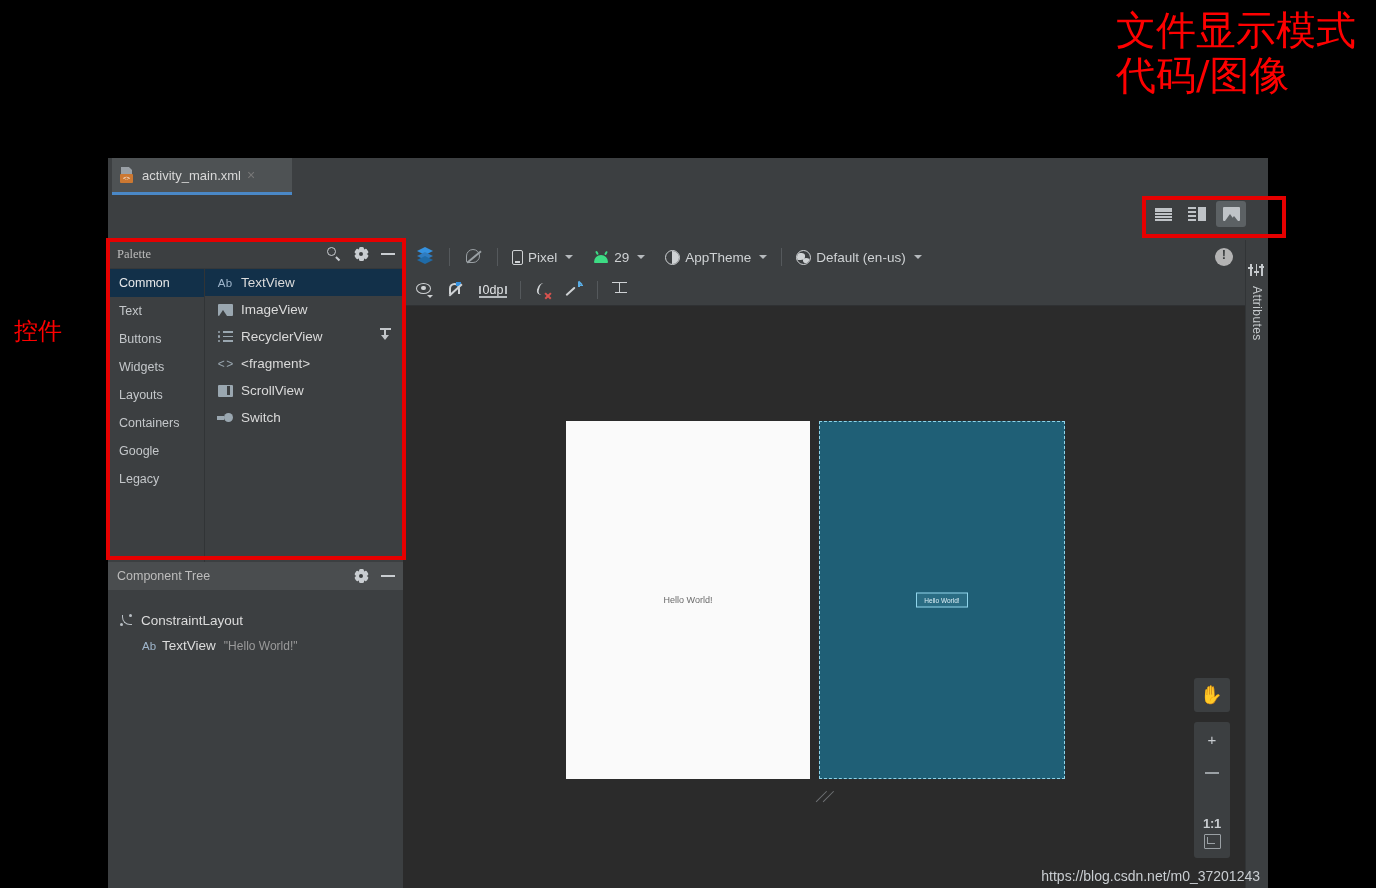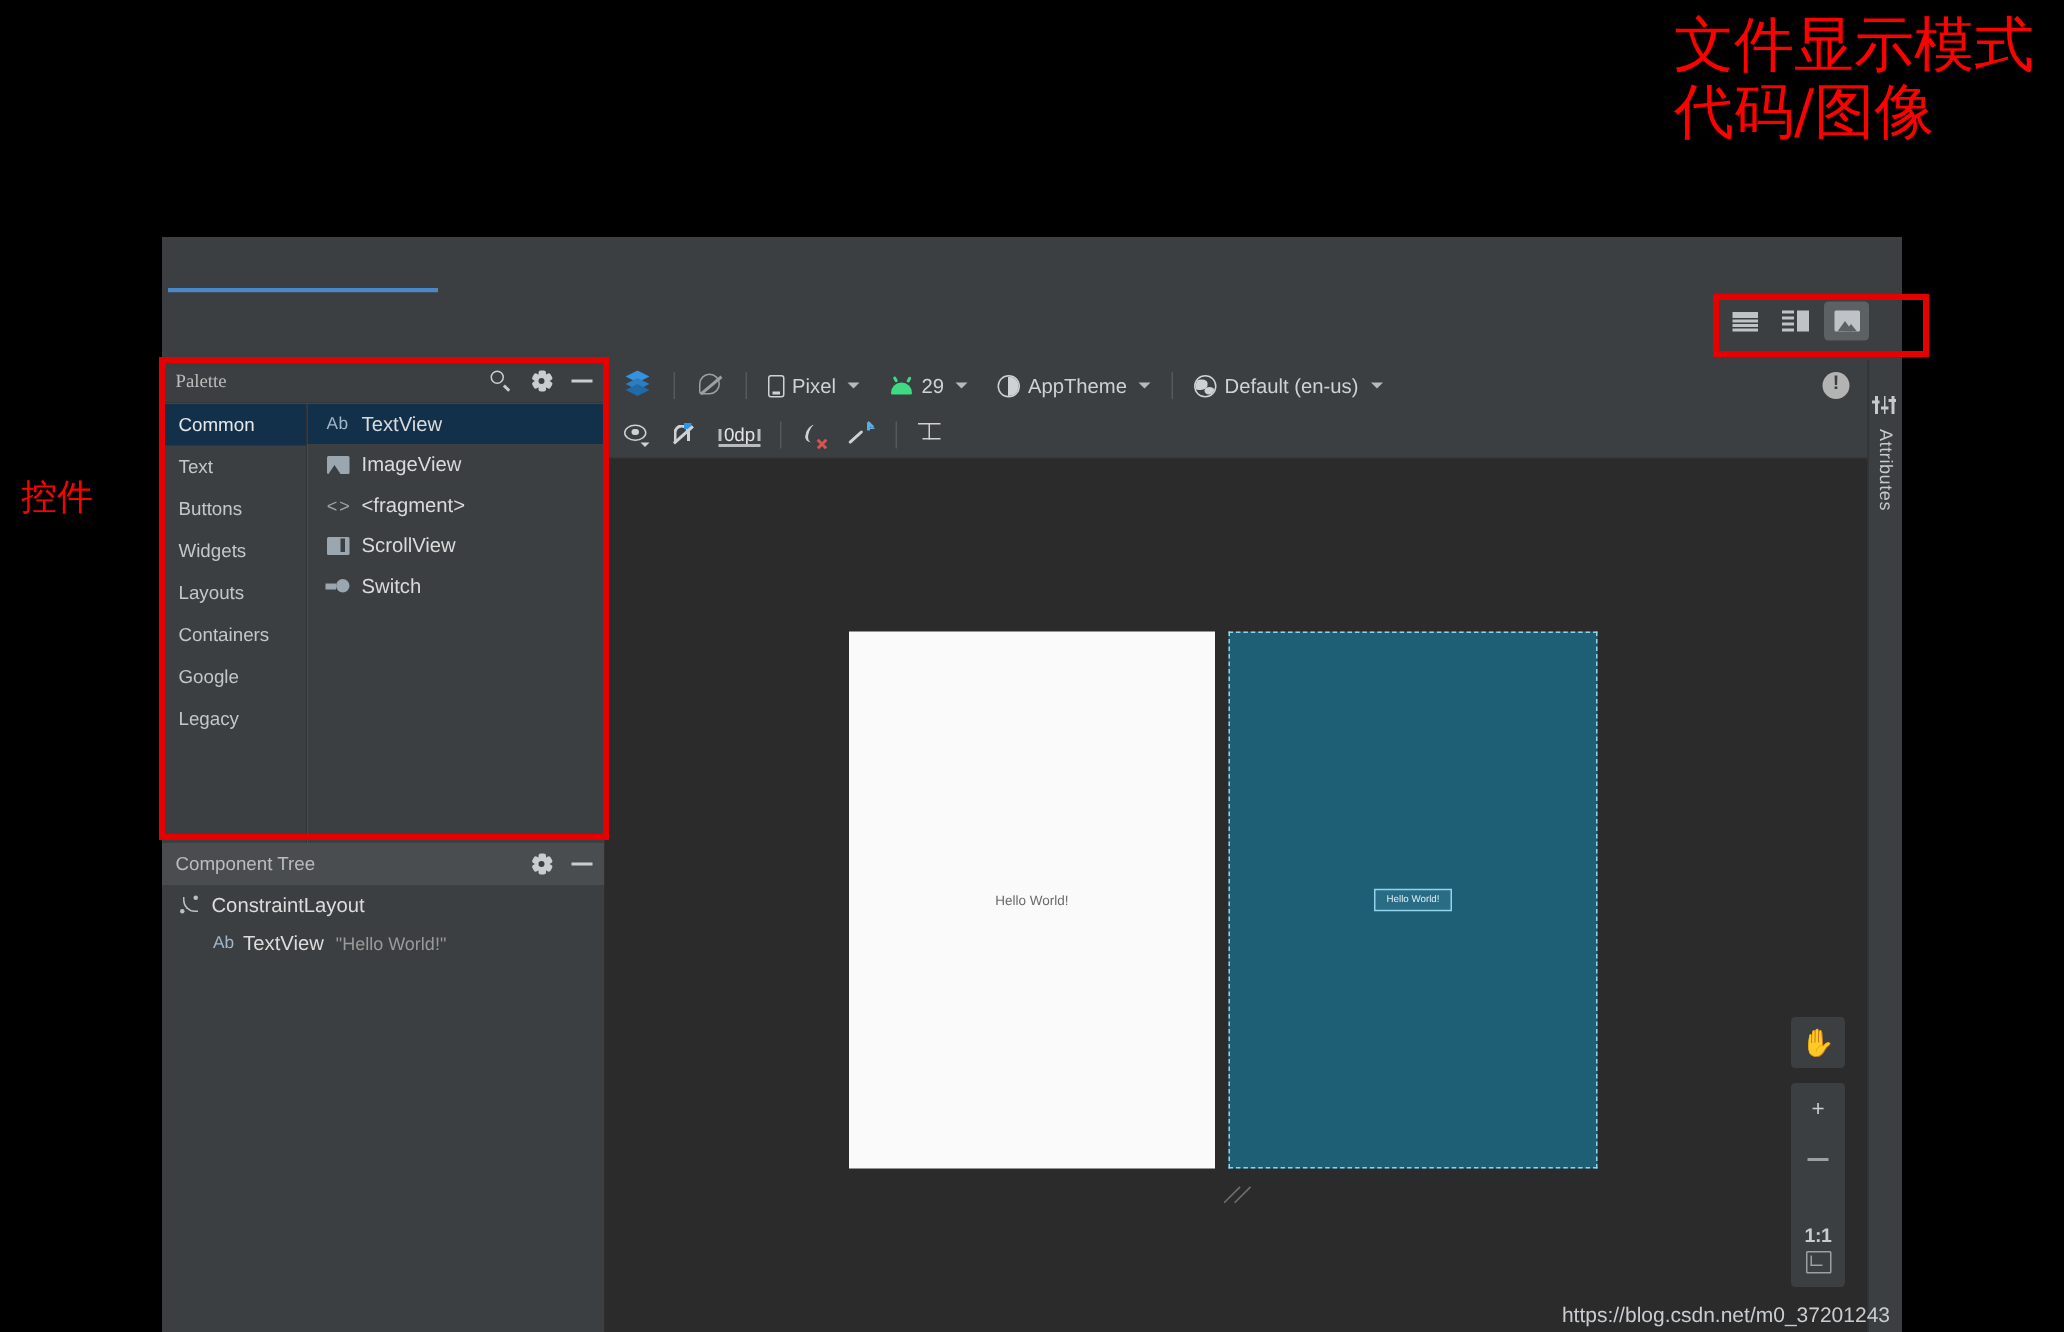--- a/index.html
+++ b/index.html
@@ -103,21 +103,21 @@
   .ic-switch .knob{position:absolute;left:7px;top:0;width:9px;height:9px;border-radius:50%;background:#9aa7b0;}
   .dlarrow{width:11px;height:13px;position:relative;}
   .dlarrow .stem{position:absolute;left:4.2px;top:0;width:2px;height:6px;background:#c2c6c9;}
   .dlarrow .head{position:absolute;left:1.2px;top:5px;border-left:4.2px solid transparent;
        border-right:4.2px solid transparent;border-top:5px solid #c2c6c9;}
   .dlarrow .base{position:absolute;left:0;bottom:0;width:11px;height:1.8px;background:#c2c6c9;}
 
   
   .tree-header{position:absolute;left:0;top:322px;width:295px;height:28px;background:#4a4d4f;
        display:flex;align-items:center;padding:0 8px 0 9px;box-sizing:border-box;}
-  .tree-body{position:absolute;left:0;top:350px;width:295px;bottom:0;background:#3c3f41;padding-top:1px;}
+  .tree-body{position:absolute;left:0;top:350px;width:295px;bottom:0;background:#3c3f41;padding-top:18px;}
   .tree-row{height:25px;display:flex;align-items:center;font-size:13.5px;color:#dcdcdc;}
   .tree-row.lvl1{padding-left:12px;}
   .tree-row.lvl2{padding-left:34px;}
   .tree-sub{font-size:12px;color:#9a9a9a;margin-left:8px;}
   .ic-cl{width:15px;height:14px;margin-right:6px;position:relative;flex:0 0 auto;}
   .ic-cl .arc{position:absolute;left:2px;top:1px;width:9px;height:9px;border-left:1.8px solid #b9bfc4;
        border-bottom:1.8px solid #b9bfc4;border-bottom-left-radius:8px;}
   .ic-cl .d1{position:absolute;left:0;top:9px;width:3.4px;height:3.4px;border-radius:50%;background:#b9bfc4;}
   .ic-cl .d2{position:absolute;left:9px;top:0;width:3.4px;height:3.4px;border-radius:50%;background:#b9bfc4;}
   .ic-ab2{font-size:11.5px;color:#9fb6cc;margin-right:6px;}
@@ -269,20 +269,28 @@
   #anno-left{left:14px;top:318px;font-size:24px;}
 </style>
 </head>
 <body>
 
 <div id="root">
 
   <div id="ide">
 
     <div class="tabbar">
+      <div class="tab">
+        <span class="tab-ico">
+          <span class="pg"></span>
+            <span class="cb">&lt;&gt;</span>
+        </span>
+        <span class="tab-label">activity_main.xml</span>
+        <span class="tab-close">×</span>
+      </div>
       <div class="tab-underline"></div>
     </div>
 
     <div class="topstrip">
       <div class="viewmodes">
         <div class="vm">
           <span class="vm-lines">
               <i></i>
               <i></i>
               <i></i>
@@ -361,20 +369,36 @@
               <span>TextView</span>
             </div>
             <div class="pal-item">
               <span class="pal-ico">
                   <span class="ic-img"></span>
                 </span>
               <span>ImageView</span>
             </div>
             <div class="pal-item">
               <span class="pal-ico">
+                <span class="ic-list">
+                    <i></i>
+                    <i></i>
+                    <i></i>
+                    <u></u>
+                    <u></u>
+                    <u></u>
+                  </span>
+              </span>
+              <span>RecyclerView</span>
+              <span class="dl-ico">
+                <span class="dlarrow"><span class="stem"></span><span class="head"></span><span class="base"></span></span>
+              </span>
+            </div>
+            <div class="pal-item">
+              <span class="pal-ico">
                   <span class="ic-frag">&lt; &gt;</span>
                 </span>
               <span>&lt;fragment&gt;</span>
             </div>
             <div class="pal-item">
               <span class="pal-ico">
                   <span class="ic-scroll"></span>
                 </span>
               <span>ScrollView</span>
             </div>

